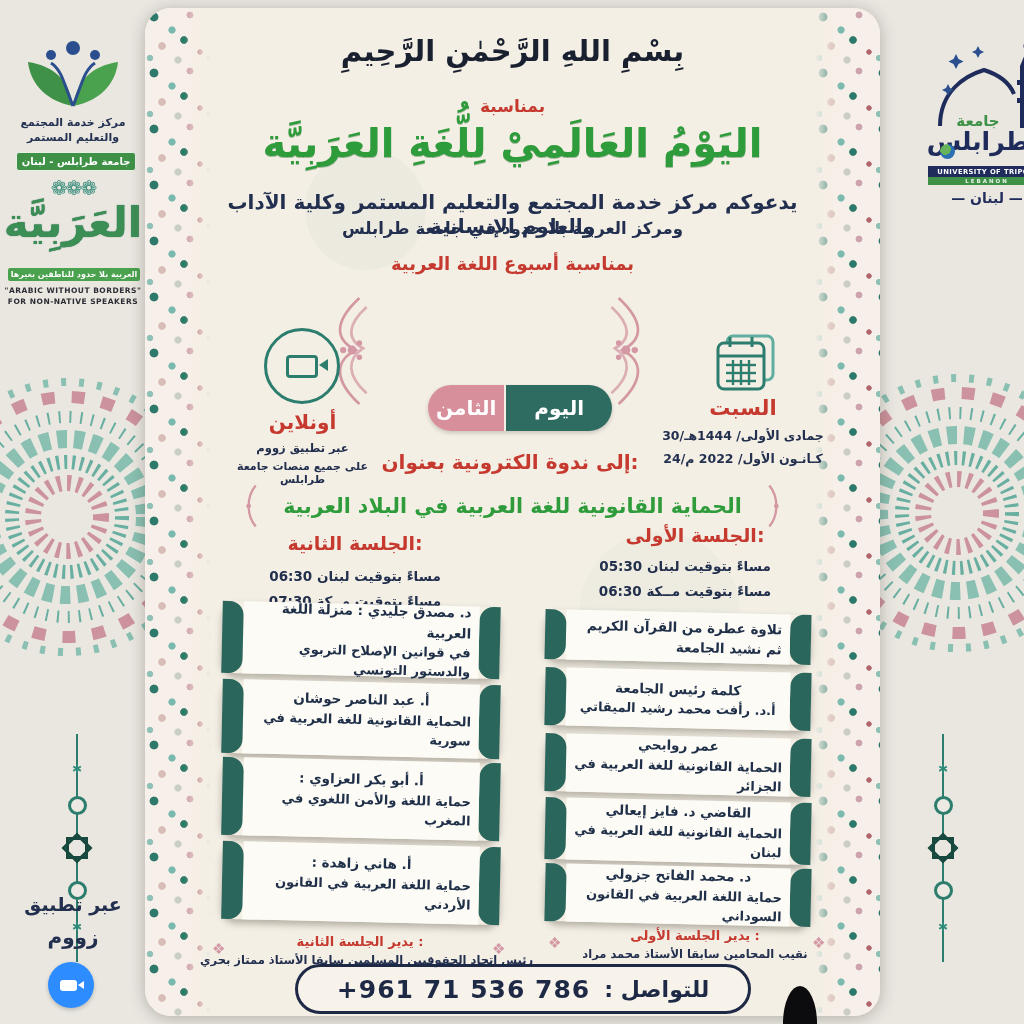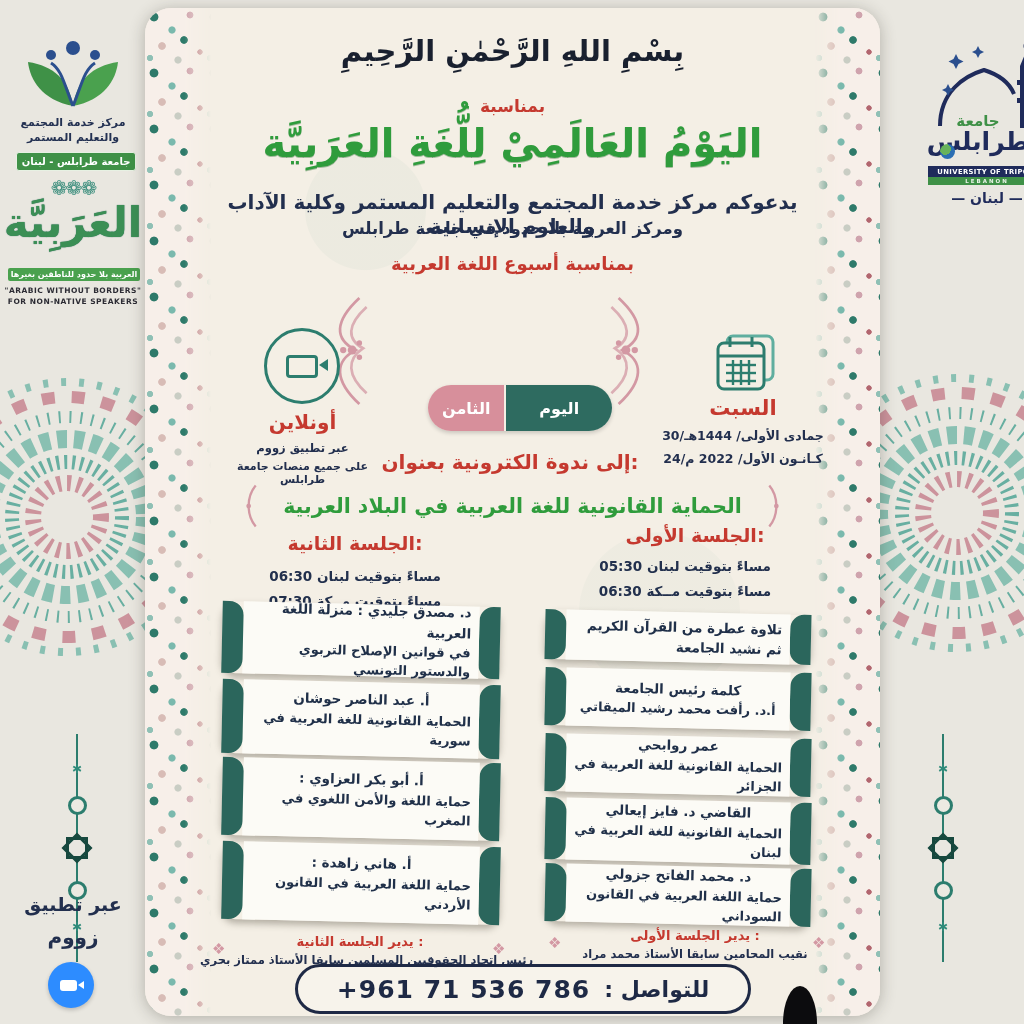--- a/index.html
+++ b/index.html
@@ -44,21 +44,21 @@
   .week{left:225px;top:253px;width:575px;font-size:18px;}
 
   
   .slogan{left:360px;top:308px;width:300px;font-size:46px;font-weight:bold;}
   .side-orn{top:292px;}
   .side-orn.l{left:318px;}
   .side-orn.r{left:606px;transform:scaleX(-1);}
 
   .pill{left:428px;top:385px;width:184px;height:46px;border-radius:23px;overflow:hidden;
         display:flex;direction:rtl;box-shadow:0 2px 4px rgba(0,0,0,.18);}
-  .pill .half{display:flex;align-items:center;justify-content:center;color:#fff;font-weight:bold;font-size:16px;}
+  .pill .half{display:flex;align-items:center;justify-content:center;color:#fff;font-weight:bold;font-size:20px;}
   .pill .day{background:#2e6b60;width:58%;border-left:2px solid #f4efe5;}
   .pill .num{background:#d78f9b;width:42%;}
 
   .online-circle{left:264px;top:328px;width:70px;height:70px;border:3.5px solid #2c7d6e;border-radius:50%;
         display:flex;align-items:center;justify-content:center;background:transparent;}
   .cam{width:26px;height:17px;border:3px solid #2c7d6e;border-radius:4px;position:relative;}
   .cam::after{content:"";position:absolute;right:-13px;top:1px;border-top:6px solid transparent;border-bottom:6px solid transparent;border-right:9px solid #2c7d6e;}
   .online-title{left:235px;top:410px;width:135px;font-size:20px;}
   .online-app{left:235px;top:441px;width:135px;font-size:11.5px;}
   .online-plat{left:215px;top:460px;width:175px;font-size:11px;}

